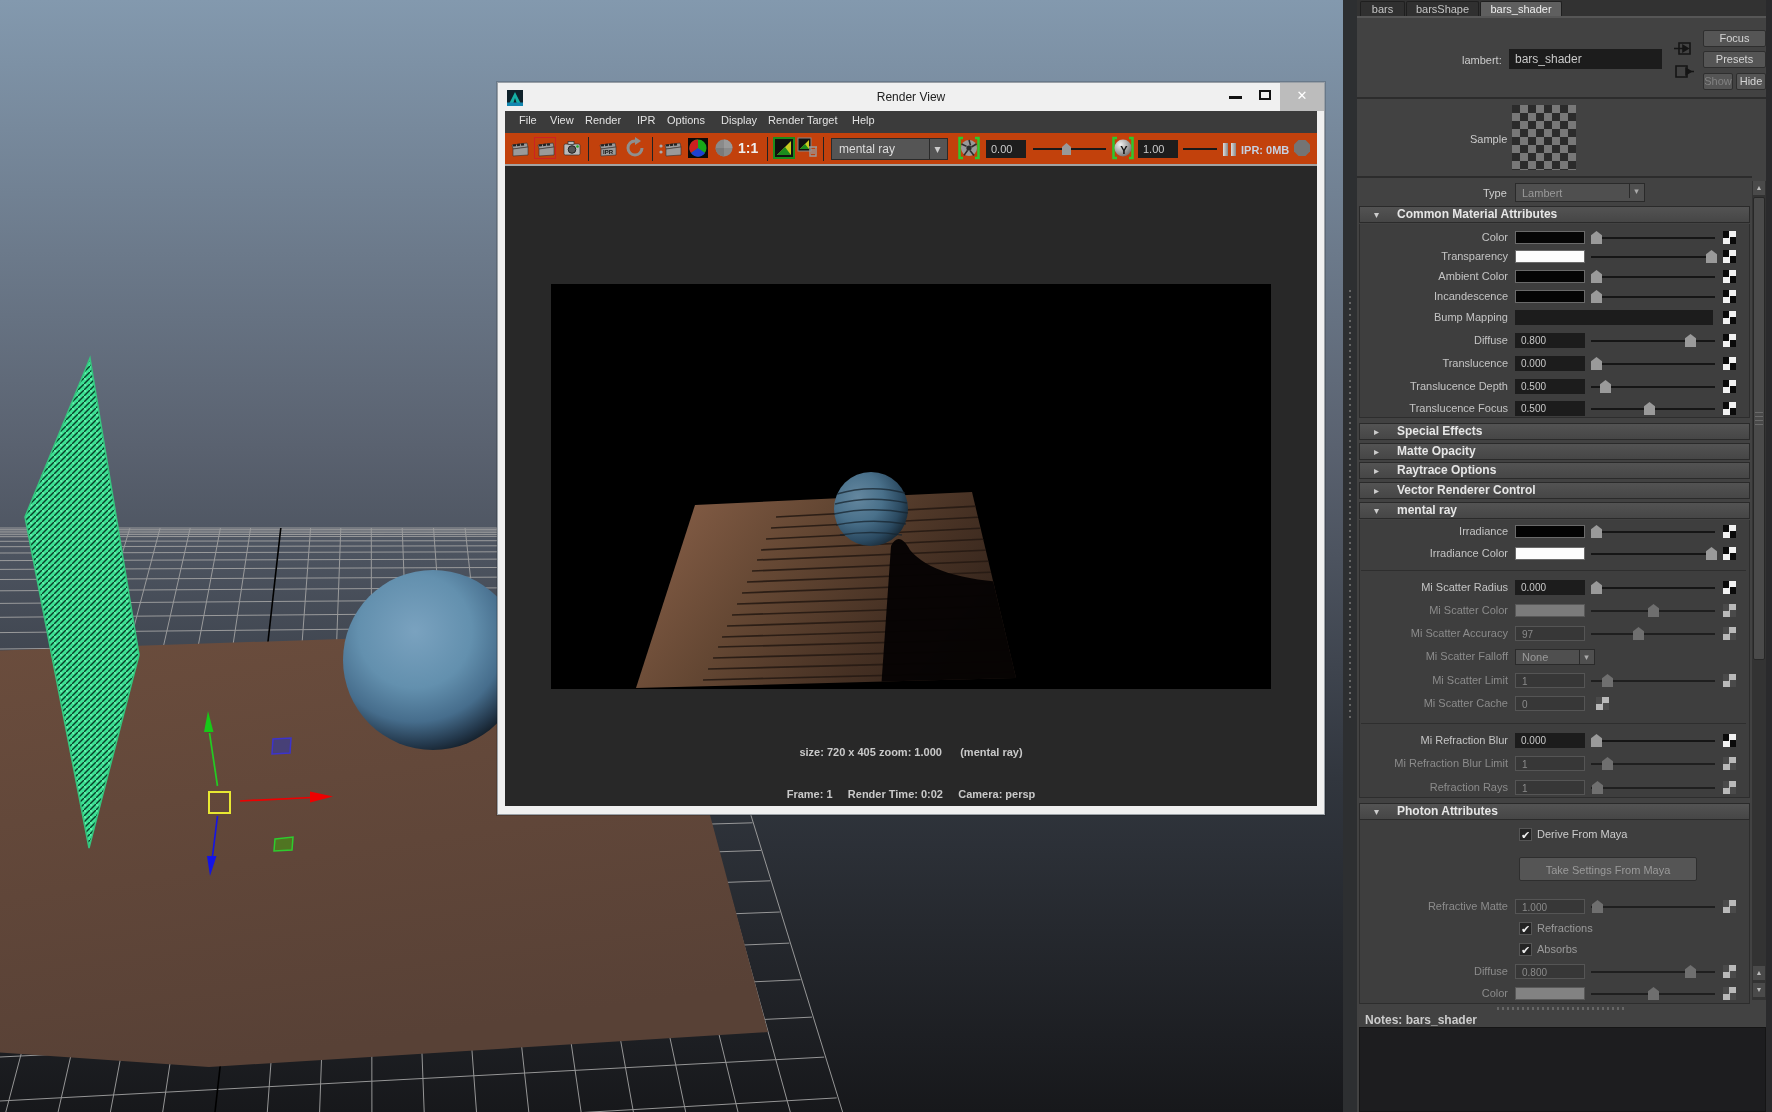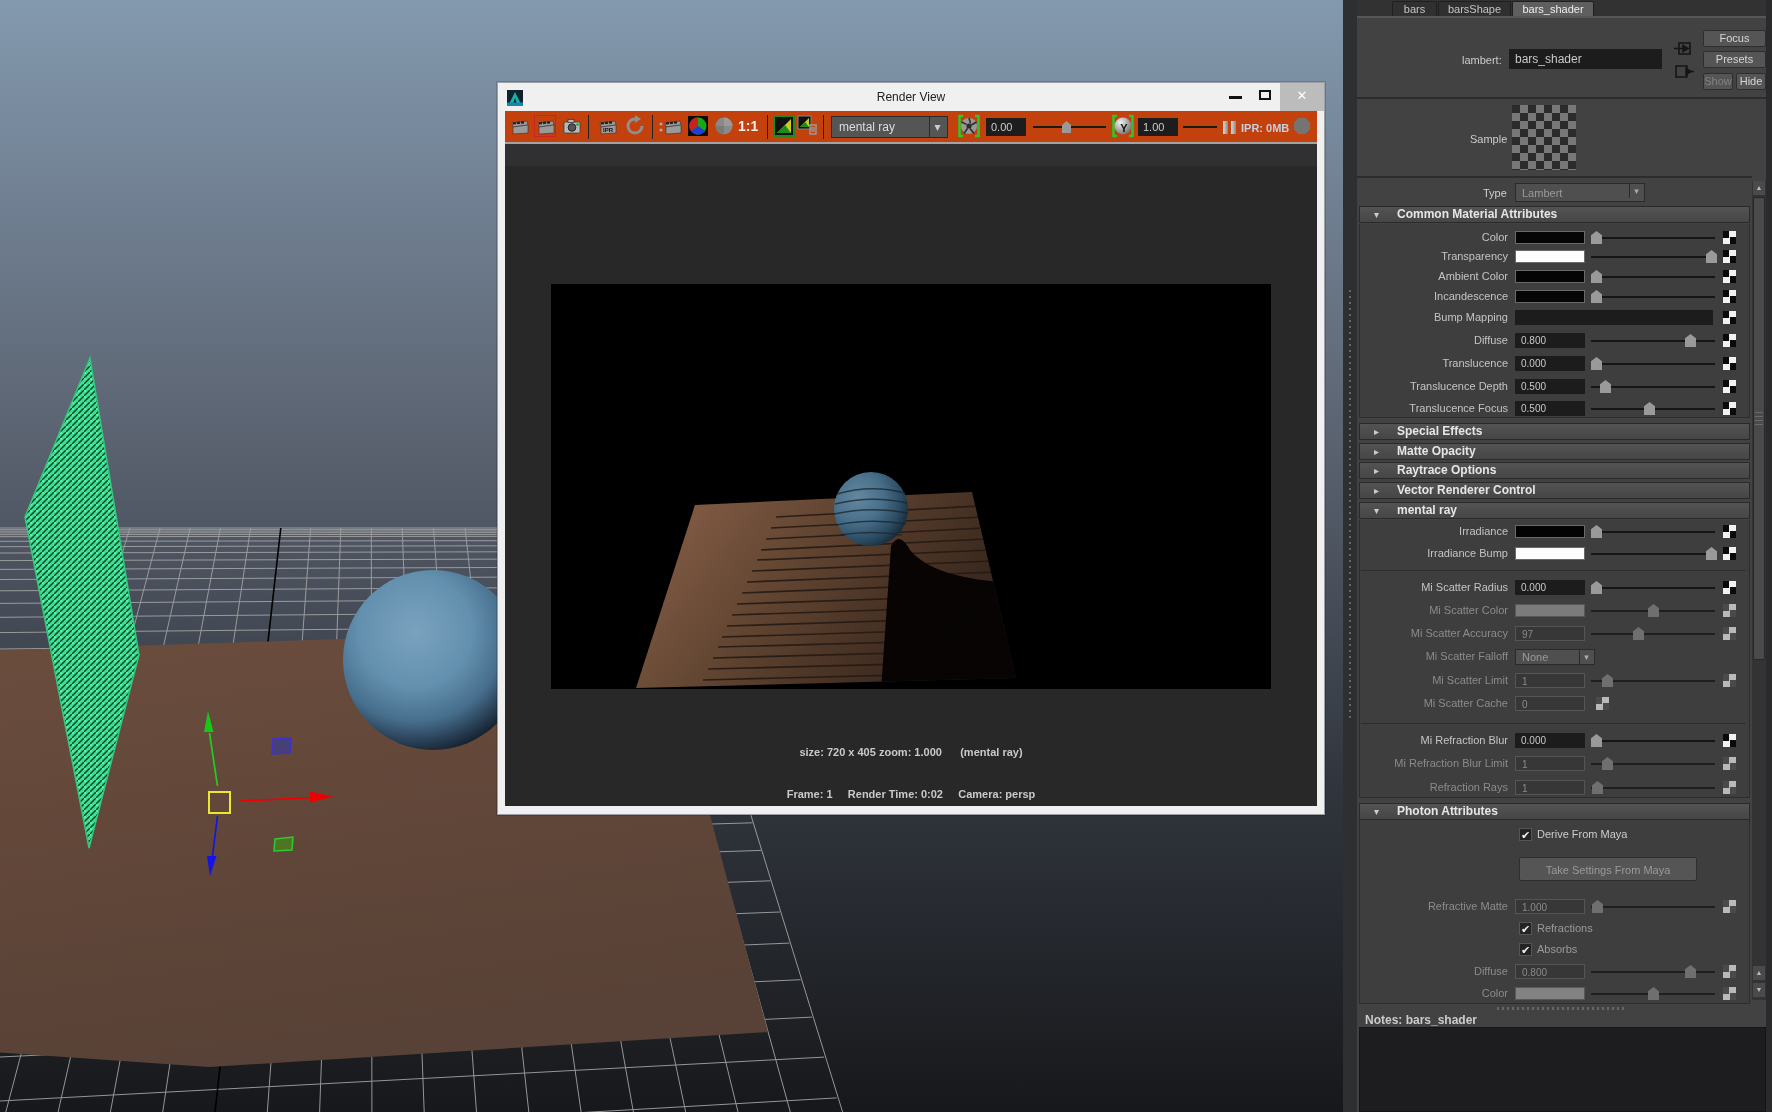--- a/index.html
+++ b/index.html
@@ -49,21 +49,21 @@
 .rvstatus2 { position:absolute; left:0; right:0; top:622px; text-align:center; color:#c9c9c9;
   font-size:11px; font-weight:bold; }
 
 
 #panel { position:absolute; left:1357px; top:0; width:415px; height:1112px; background:#424242;
   font-size:11px; color:#ccc; }
 #panel .edge { position:absolute; right:0; top:0; width:6px; height:1112px; background:#2a2a2c; }
 .tabbar { position:absolute; left:0; top:0; width:409px; height:16px; background:#323232; }
 .tab { position:absolute; top:1px; height:15px; background:#303030; border:1px solid #1f1f1f;
   border-bottom:none; color:#c4c4c4; text-align:center; line-height:14px; font-size:11px;
-  border-radius:2px 2px 0 0;margin-left:32px; }
+  border-radius:2px 2px 0 0; }
 .tab.active { background:#5f5f5f; color:#eee; }
 .phdr { position:absolute; left:2px; width:391px; height:17px; background:linear-gradient(#535353,#464646);
   border:1px solid #2a2a2a; color:#e6e6e6; font-size:12px; line-height:15px; }
 .phdr b { margin-left:37px; }
 .ptri { position:absolute; left:14px; top:0; color:#ccc; font-size:10px; }
 .prow { position:absolute; left:0; width:409px; height:16px; }
 .plab { position:absolute; left:0; top:1px; width:151px; text-align:right; font-size:11px; }
 .pswatch { position:absolute; left:158px; top:1px; width:70px; height:13px; border:1px solid #666; }
 .pfield { position:absolute; left:158px; top:0px; width:70px; height:15px; background:#1c1c1c;
   color:#c9c9c9; font-size:10px; line-height:15px; padding-left:6px; }
@@ -184,20 +184,30 @@
           <span class="rvb">
             <i class="mindash"></i>
           </span>
           <span class="rvb">
             <i class="maxbox"></i>
           </span>
           <span class="rvclose">✕</span>
         </span>
       </div>
       <div class="rvinner">
+        <div class="rvmenu">
+          <span style="position:absolute;left:14px;top:3px">File</span>
+          <span style="position:absolute;left:45px;top:3px">View</span>
+          <span style="position:absolute;left:80px;top:3px">Render</span>
+          <span style="position:absolute;left:132px;top:3px">IPR</span>
+          <span style="position:absolute;left:162px;top:3px">Options</span>
+          <span style="position:absolute;left:216px;top:3px">Display</span>
+          <span style="position:absolute;left:263px;top:3px">Render Target</span>
+          <span style="position:absolute;left:347px;top:3px">Help</span>
+        </div>
         <div class="rvtool">
           <div class="ticon" style="left:3px;top:4px;width:22px;height:22px"><svg width="22" height="22" viewBox="0 0 22 22">
               <g>
                 <polygon points="4,8 19,6 20,10 5,12" fill="#9a9a9a" stroke="#333" stroke-width="0.6"></polygon>
                 <polygon points="5,12 20,10 20,18 5,19" fill="#9a9a9a" stroke="#333" stroke-width="0.6"></polygon>
                 <path d="M5,8.5 l3,-0.4 M9,8.1 l3,-0.4 M13,7.7 l3,-0.4" stroke="#222" stroke-width="2.2"></path>
               </g>
             </svg></div>
           <div class="ticon" style="left:29px;top:4px;width:22px;height:22px"><svg width="22" height="22" viewBox="0 0 22 22">
               <rect x="0.5" y="0.5" width="21" height="21" fill="none" stroke="#cc2222"></rect>
@@ -450,21 +460,21 @@
       <div class="phdr" style="top:482px"><span class="ptri">▸</span><b>Vector Renderer Control</b></div>
       <div class="phdr" style="top:502px"><span class="ptri">▾</span><b>mental ray</b></div>
       <div class="prow" style="top:524px">
         <div class="plab" style="color:#c4c4c4">Irradiance</div>
         <div class="pswatch" style="background:#030303;border-color:#6a6a6a"></div>
         <div class="strack" style="left:234px;width:124px;background:#161616"></div>
         <div class="shandle" style="left:234px;background:#9a9a9a"></div>
         <div class="mapbtn" style="left:366px;top:1px;background:repeating-conic-gradient(#f2f2f2 0% 25%, #0a0a0a 0% 50%) 0 0/13px 13px"></div>
       </div>
       <div class="prow" style="top:546px">
-        <div class="plab" style="color:#c4c4c4">Irradiance Bump</div>
+        <div class="plab" style="color:#c4c4c4">Irradiance Color</div>
         <div class="pswatch" style="background:#fdfdfd;border-color:#6a6a6a"></div>
         <div class="strack" style="left:234px;width:124px;background:#161616"></div>
         <div class="shandle" style="left:349px;background:#9a9a9a"></div>
         <div class="mapbtn" style="left:366px;top:1px;background:repeating-conic-gradient(#f2f2f2 0% 25%, #0a0a0a 0% 50%) 0 0/13px 13px"></div>
       </div>
       <div style="position:absolute;left:4px;top:570px;width:385px;height:1px;background:#2e2e2e"></div>
       <div class="prow" style="top:580px">
         <div class="plab" style="color:#c4c4c4">Mi Scatter Radius</div>
         <div class="pfield">0.000</div>
         <div class="strack" style="left:234px;width:124px;background:#161616"></div>

